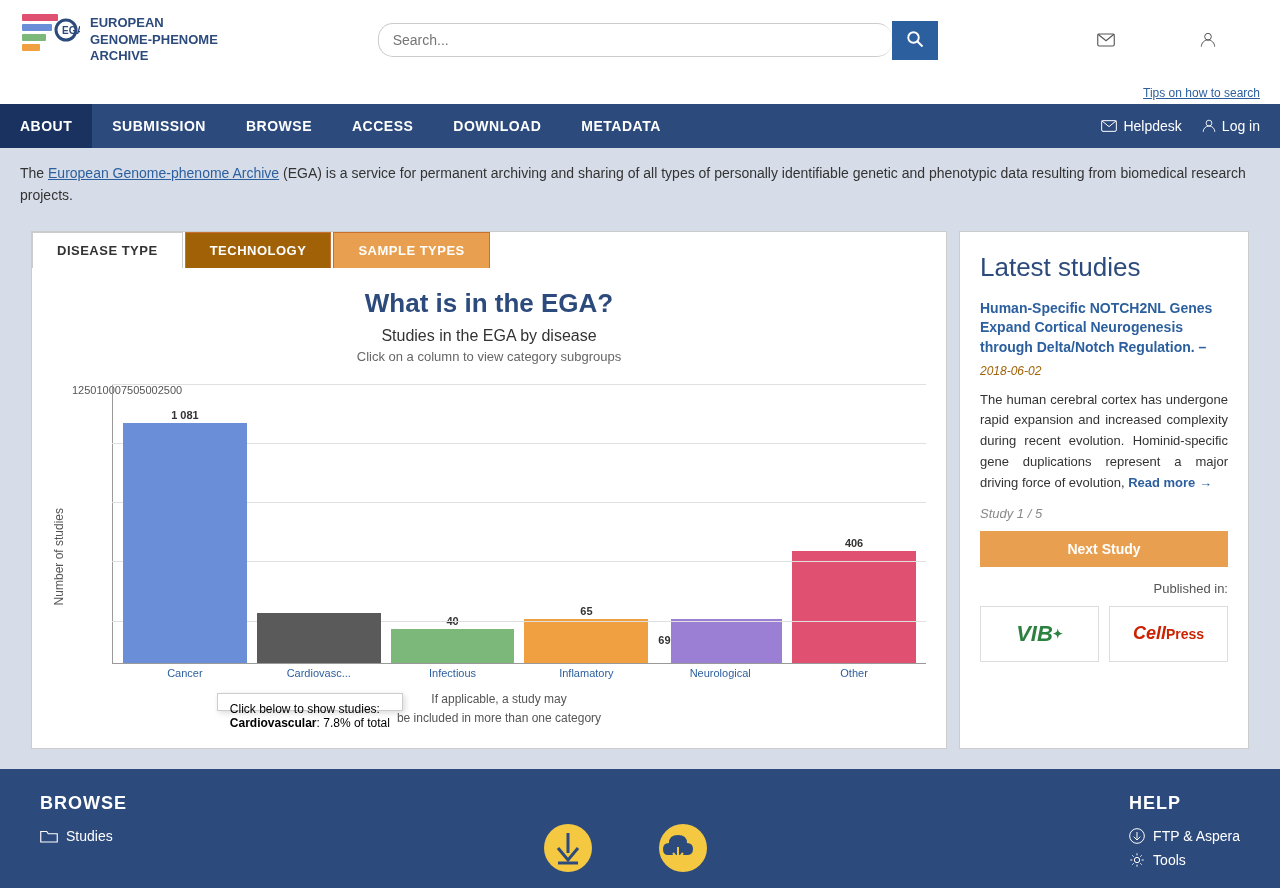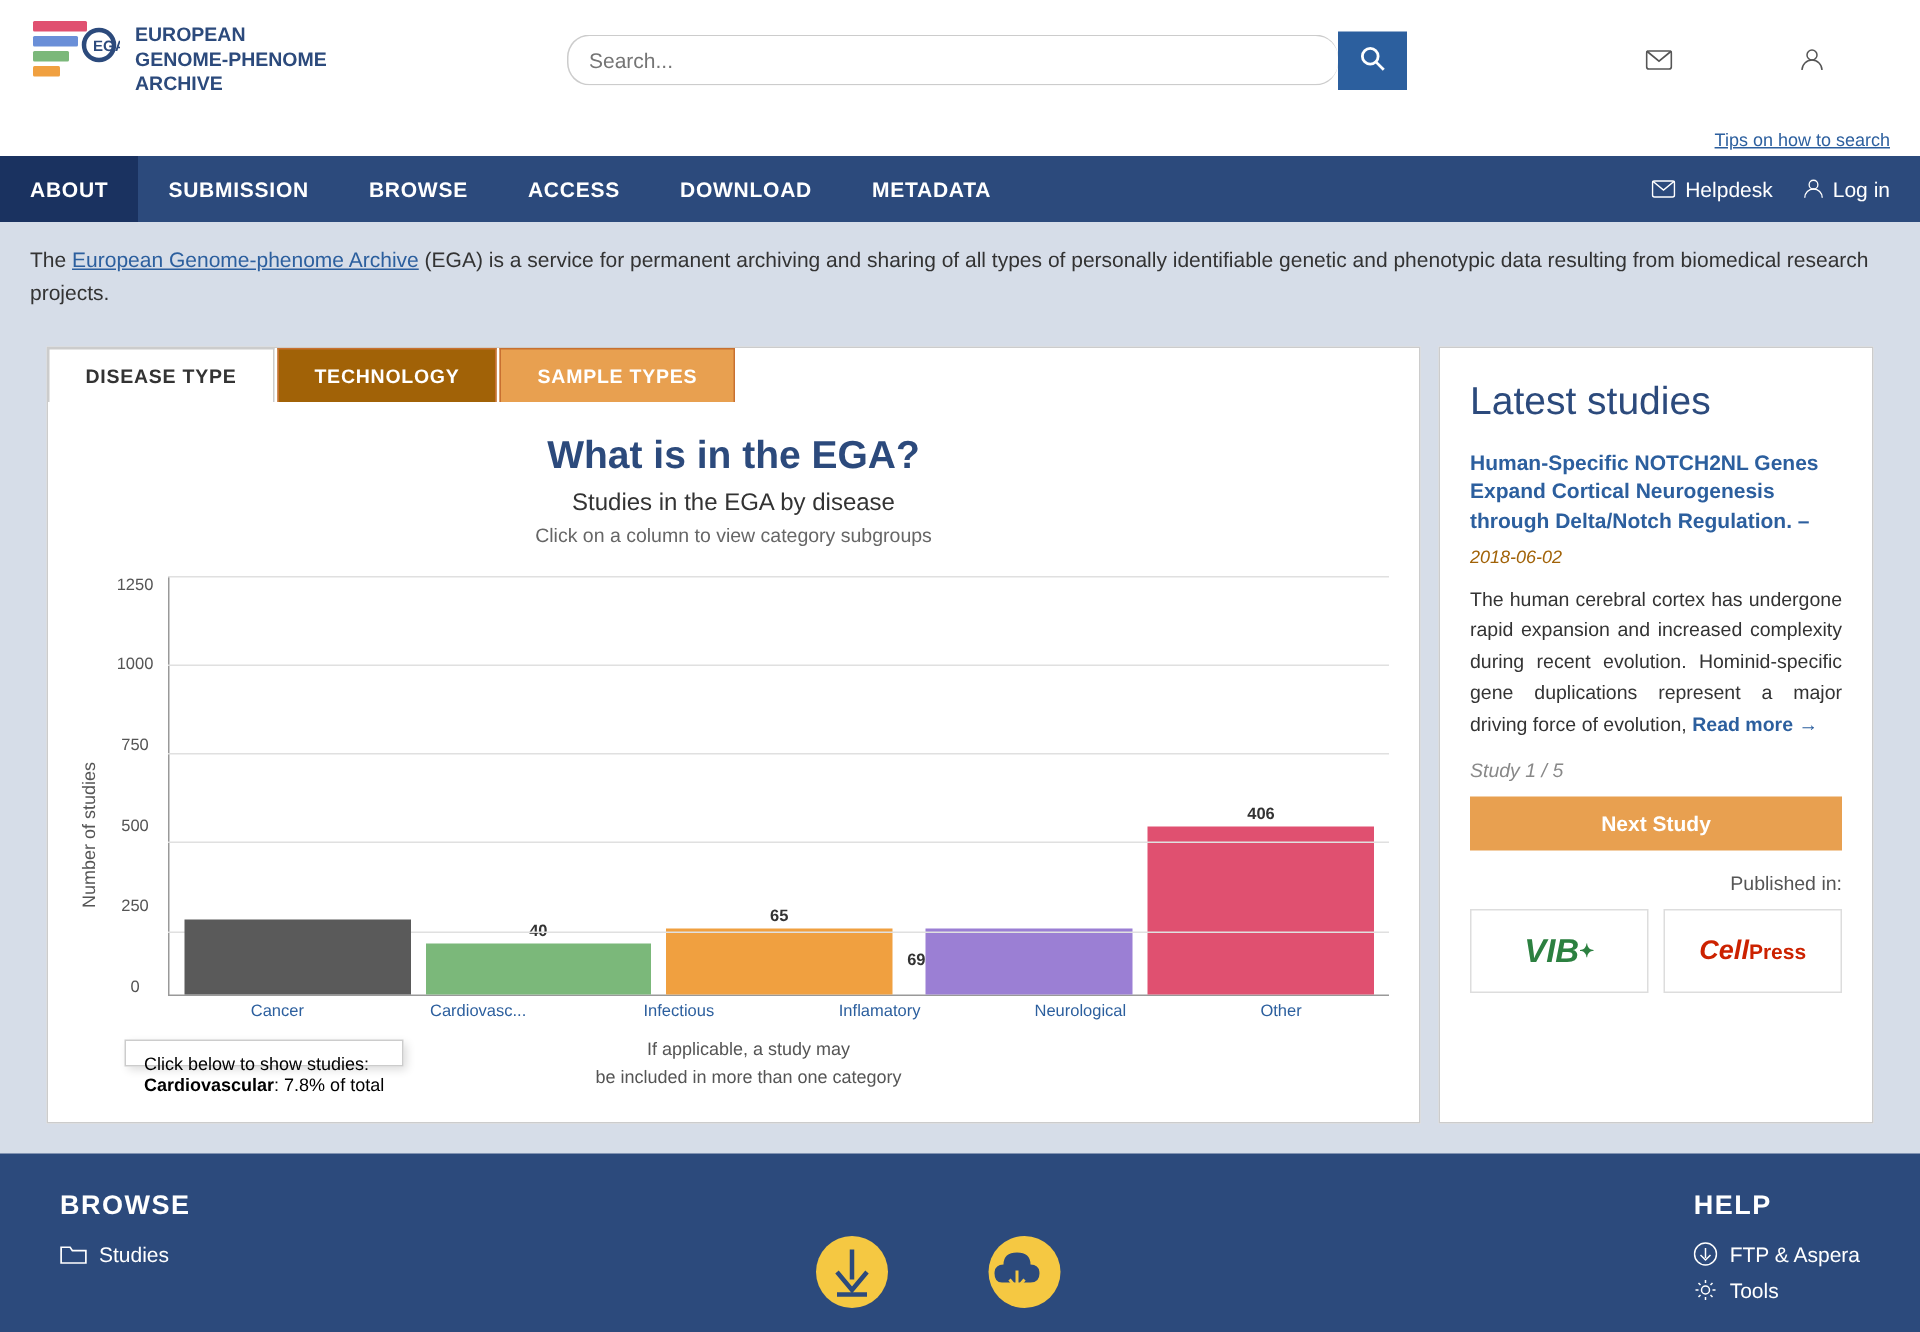--- a/index.html
+++ b/index.html
@@ -168,41 +168,45 @@
       <p id="chart-subtitle">Studies in the EGA by disease</p>
       <p id="chart-hint">Click on a column to view category subgroups</p>
 
       <div id="chart-wrapper">
         <div id="y-axis-label" style="writing-mode:vertical-rl;transform:rotate(180deg);font-size:12px;color:#555;margin-right:6px;white-space:nowrap;text-align:center;">Number of studies</div>
 
         <div id="chart-inner" style="flex:1;position:relative;">
 
           <div style="display:flex;position:relative;">
 
-            <div style="width:40px;display:flex;flex-direction:column;justify-content:space-between;height:280px;text-align:center;padding-right:4px;">
+            <div style="width:40px;display:flex;justify-content:space-between;height:280px;text-align:center;padding-right:4px;">
               <span style="font-size:11px;color:#555;">1250</span>
               <span style="font-size:11px;color:#555;">1000</span>
               <span style="font-size:11px;color:#555;">750</span>
               <span style="font-size:11px;color:#555;">500</span>
               <span style="font-size:11px;color:#555;">250</span>
               <span style="font-size:11px;color:#555;">0</span>
             </div>
 
             <div style="flex:1;position:relative;">
 
               <div style="position:absolute;top:0;left:0;right:0;bottom:0;pointer-events:none;">
                 <div style="position:absolute;top:0%;left:0;right:0;border-top:1px solid #e0e0e0;"></div>
                 <div style="position:absolute;top:20%;left:0;right:0;border-top:1px solid #e0e0e0;"></div>
                 <div style="position:absolute;top:40%;left:0;right:0;border-top:1px solid #e0e0e0;"></div>
                 <div style="position:absolute;top:60%;left:0;right:0;border-top:1px solid #e0e0e0;"></div>
                 <div style="position:absolute;top:80%;left:0;right:0;border-top:1px solid #e0e0e0;"></div>
               </div>
 
               <div style="display:flex;align-items:flex-end;height:280px;border-left:1px solid #999;border-bottom:1px solid #999;padding:0 10px;gap:10px;">
 
+                <div style="display:flex;flex-direction:column;align-items:center;flex:1;position:relative;">
+                  <span style="font-size:11px;font-weight:bold;color:#333;margin-bottom:2px;">1 081</span>
+                  <div style="width:100%;height:240px;background:#6a8fd8;cursor:pointer;"></div>
+                </div>
 
                 <div style="display:flex;flex-direction:column;align-items:center;flex:1;position:relative;">
 
                   <div class="tooltip" style="position:absolute;bottom:110%;left:-40px;background:white;border:1px solid #ccc;padding:8px 12px;font-size:12px;z-index:10;box-shadow:2px 2px 6px rgba(0,0,0,0.15);white-space:nowrap;">
                     <p>Click below to show studies:</p>
                     <p><strong>Cardiovascular</strong>: <span>7.8% of total</span></p>
                   </div>
                   <div style="width:100%;height:50px;background:#5a5a5a;cursor:pointer;"></div>
                 </div>
 

